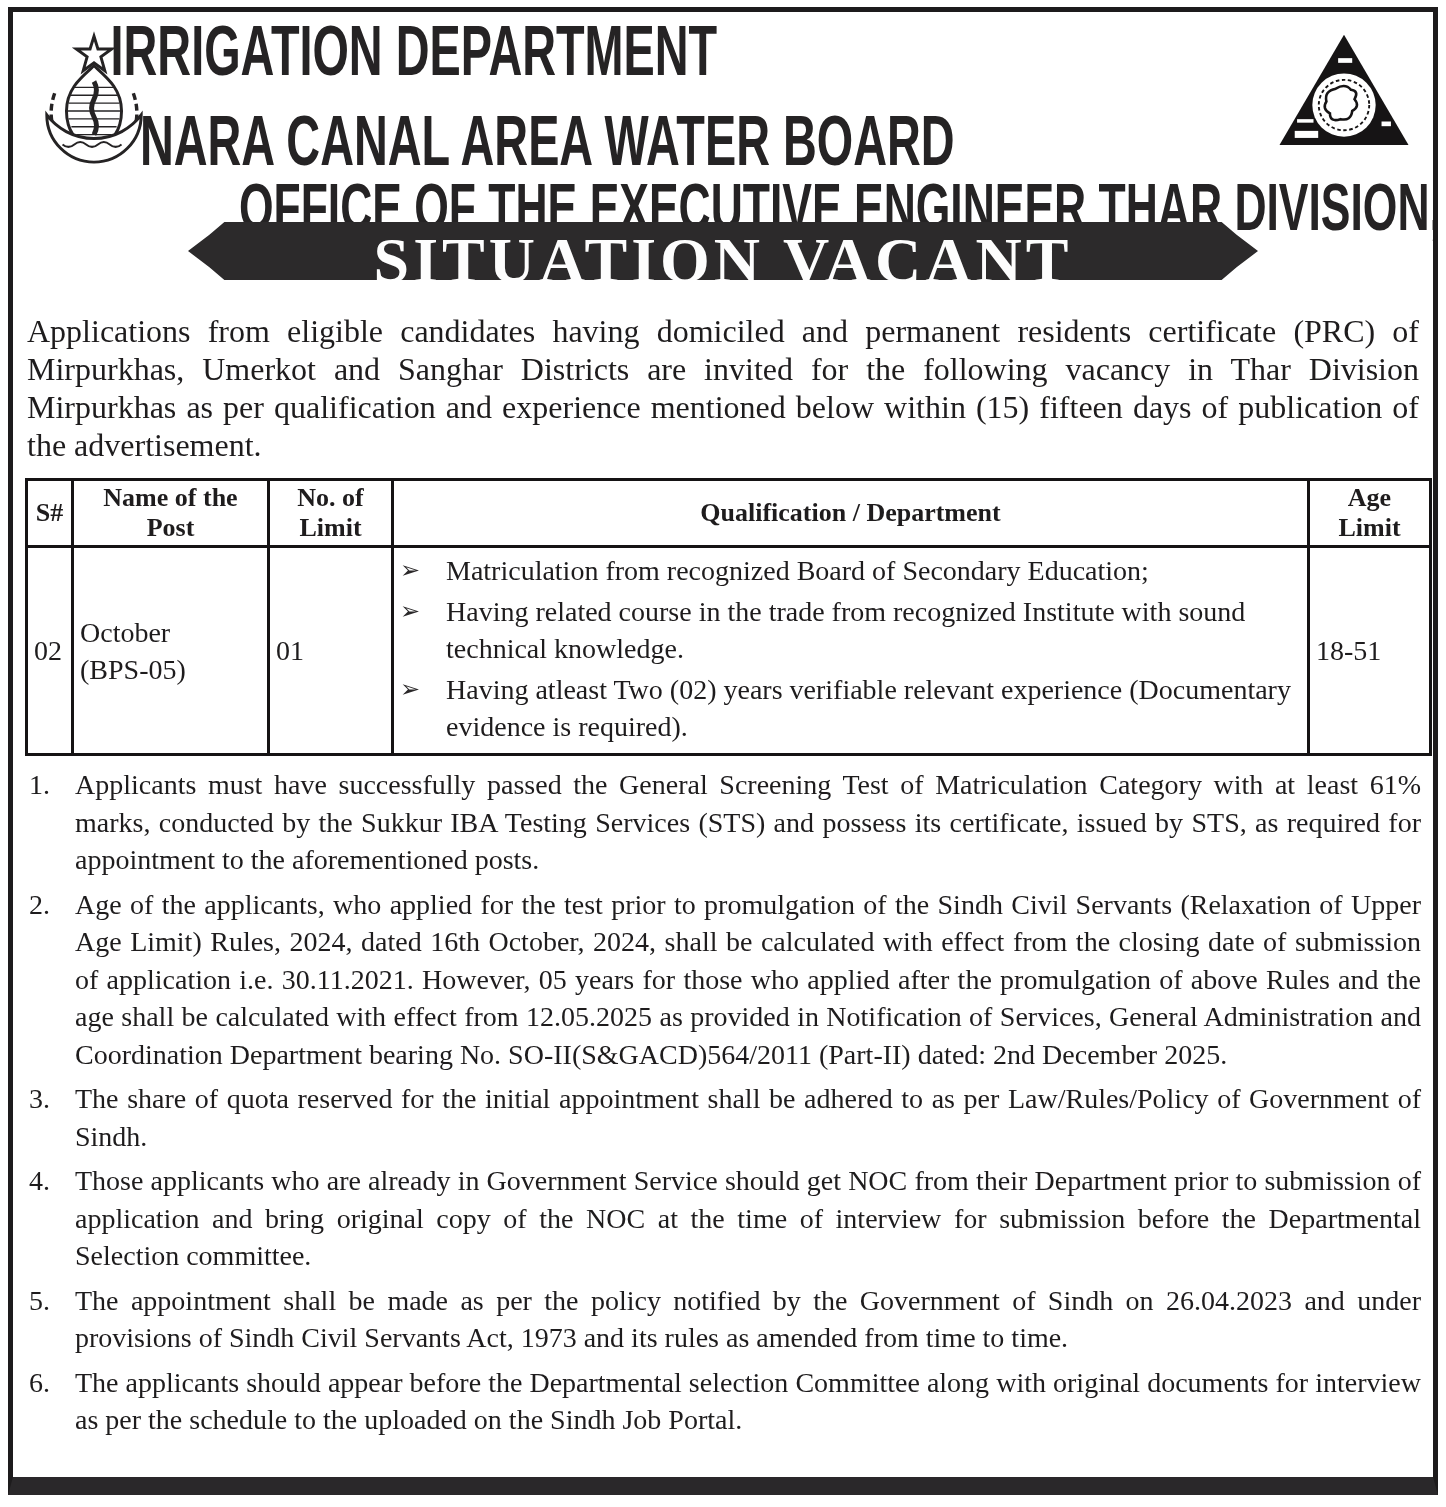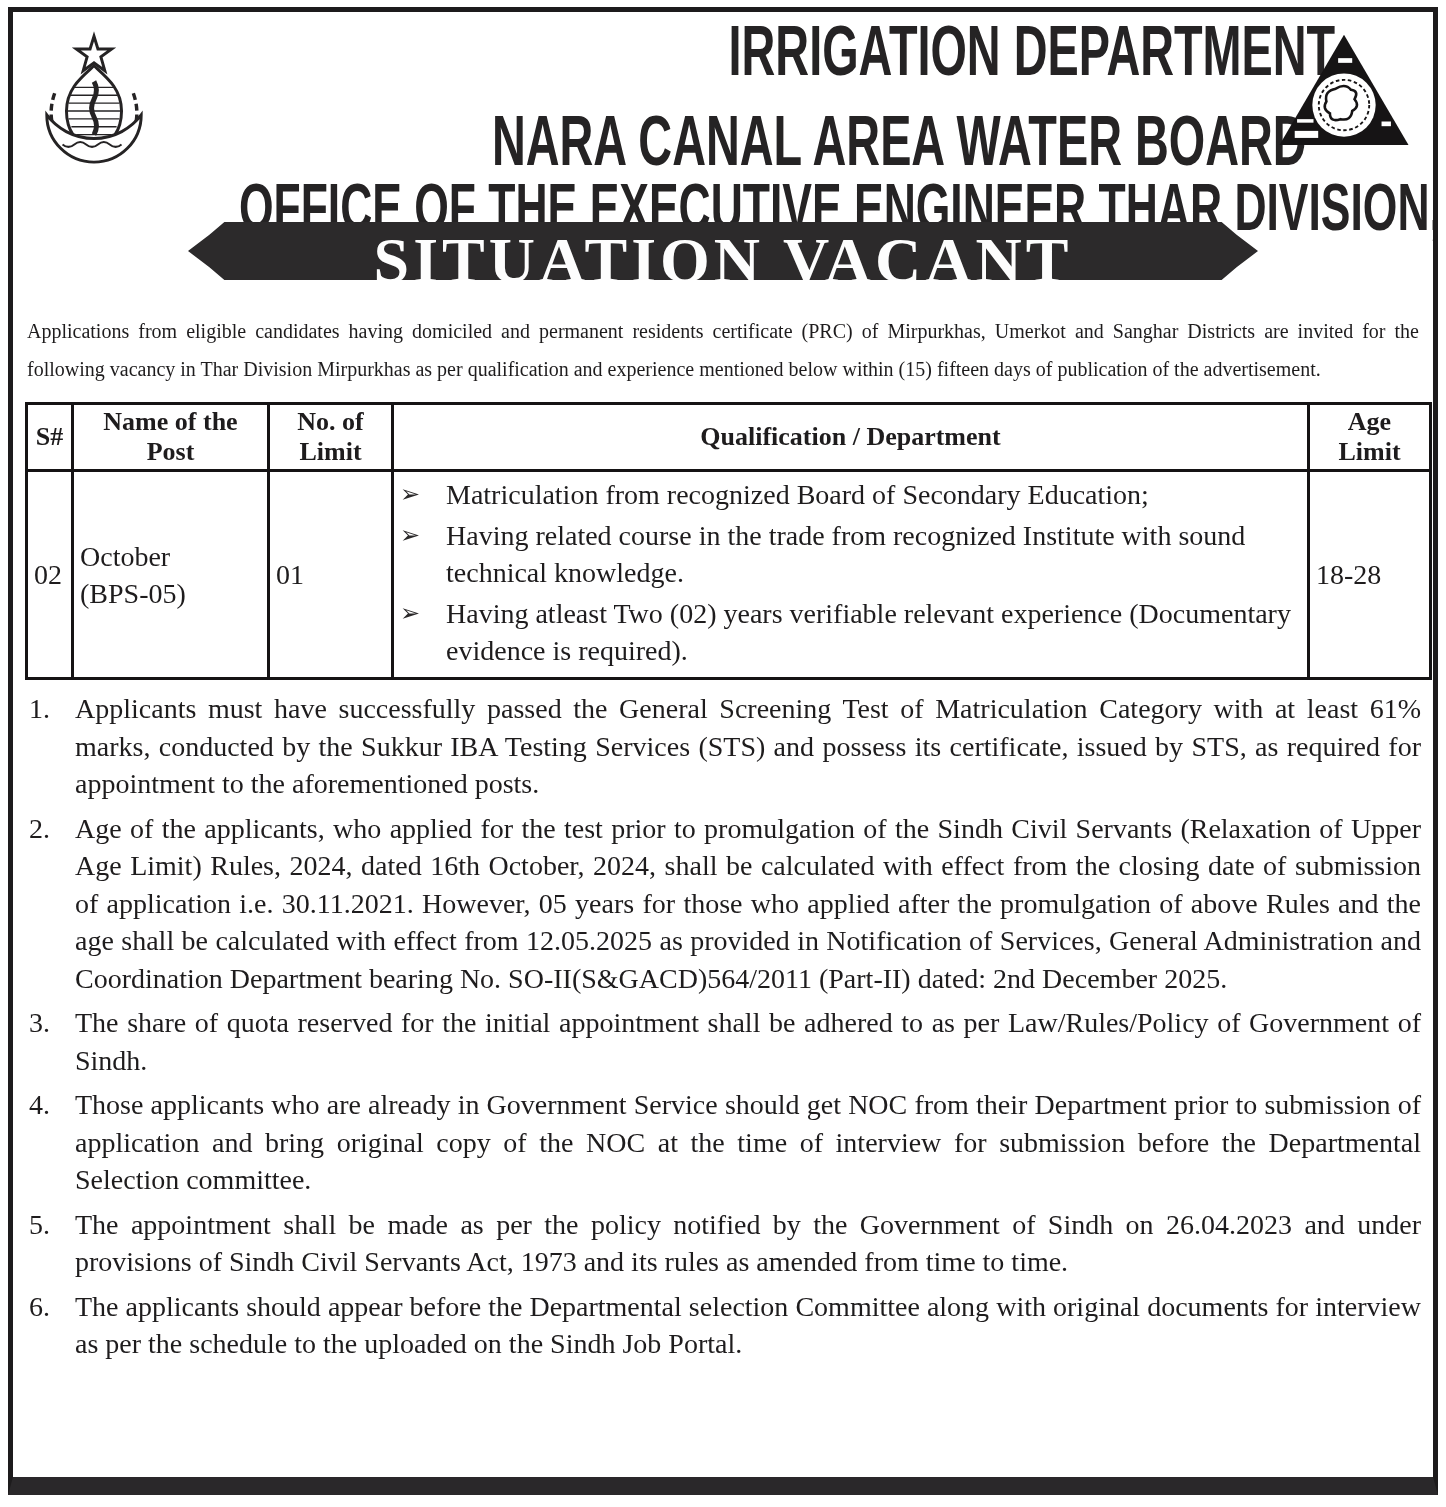--- a/index.html
+++ b/index.html
@@ -14,21 +14,21 @@
     border-bottom:18px solid #2a282a;
     padding:6px 12px 0 12px;
     overflow:hidden;
     background:#fff;
   }
 
   
   .header { position:relative; height:196px; }
   .crest { position:absolute; left:10px; top:4px; width:118px; height:178px; }
   .seal  { position:absolute; right:6px; top:12px; width:142px; height:122px; }
-  .titles { text-align:right; padding-top:2px; }
+  .titles { text-align:left; padding-top:2px; }
   .titles .line { white-space:nowrap; }
   .titles .squeeze {
     display:inline-block;
     font-family:"Liberation Sans","DejaVu Sans",sans-serif;
     font-weight:800; color:#252324;
     transform:scale(0.78,1.16); transform-origin:center center;
     letter-spacing:0px;
   }
   .t1 .squeeze { font-size:60px; } .t1 { height:64px; line-height:64px; }
   .t2 .squeeze { font-size:60px; } .t2 { height:64px; line-height:64px;margin-top:26px; }
@@ -41,21 +41,21 @@
     width:1070px; height:58px; line-height:78px;
     background:#2c2a2b; color:#fdfdfd;
     font-size:64px; font-weight:600; letter-spacing:4px;
     clip-path:polygon(3.4% 0%,96.6% 0%,98% 22%,100% 50%,98% 78%,96.6% 100%,
                       3.4% 100%,2% 78%,0% 50%,2% 22%);
   }
 
   
   .intro {
     margin:12px 2px 0 2px;
-    font-size:20px; line-height:38px; text-align:justify;
+    font-size:32px; line-height:38px; text-align:justify;
   }
 
   table.vac {
     margin-top:14px; width:1404px;
     border-collapse:collapse; table-layout:fixed;
   }
   table.vac th, table.vac td { border:3px solid #151314; }
   table.vac th {
     font-size:26px; font-weight:700; height:36px; text-align:center;
     padding:2px 4px;
@@ -175,21 +175,21 @@
           </div>
           <div class="qline">
             <span class="arrow">➢</span>
             <span>Having related course in the trade from recognized Institute with sound technical knowledge.</span>
           </div>
           <div class="qline">
             <span class="arrow">➢</span>
             <span>Having atleast Two (02) years verifiable relevant experience (Documentary evidence is required).</span>
           </div>
         </td>
-        <td class="center">18-28</td>
+        <td class="center">18-51</td>
       </tr>
     </tbody>
   </table>
 
 
   <ol class="conds">
     <li>Applicants must have successfully passed the General Screening Test of Matriculation Category with at least 61% marks, conducted by the Sukkur IBA Testing Services (STS) and possess its certificate, issued by STS, as required for appointment to the aforementioned posts.</li>
     <li>Age of the applicants, who applied for the test prior to promulgation of the Sindh Civil Servants (Relaxation of Upper Age Limit) Rules, 2024, dated 16th October, 2024, shall be calculated with effect from the closing date of submission of application i.e. 30.11.2021. However, 05 years for those who applied after the promulgation of above Rules and the age shall be calculated with effect from 12.05.2025 as provided in Notification of Services, General Administration and Coordination Department bearing No. SO-II(S&amp;GACD)564/2011 (Part-II) dated: 2nd December 2025.</li>
     <li>The share of quota reserved for the initial appointment shall be adhered to as per Law/Rules/Policy of Government of Sindh.</li>
     <li>Those applicants who are already in Government Service should get NOC from their Department prior to submission of application and bring original copy of the NOC at the time of interview for submission before the Departmental Selection committee.</li>

